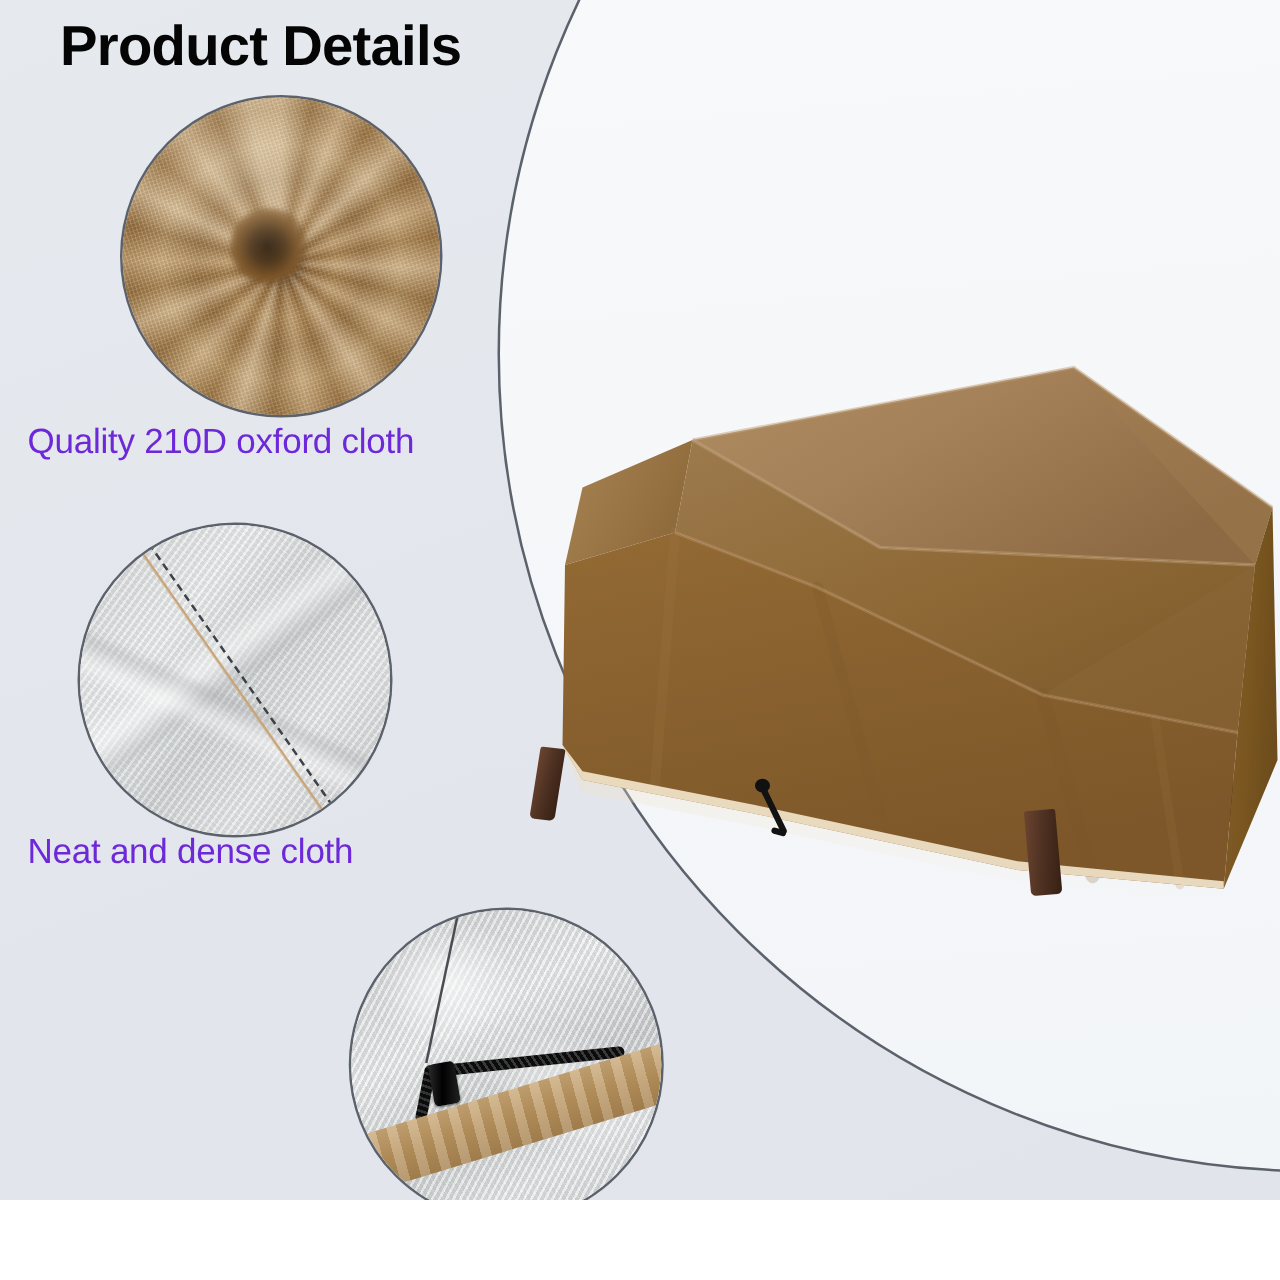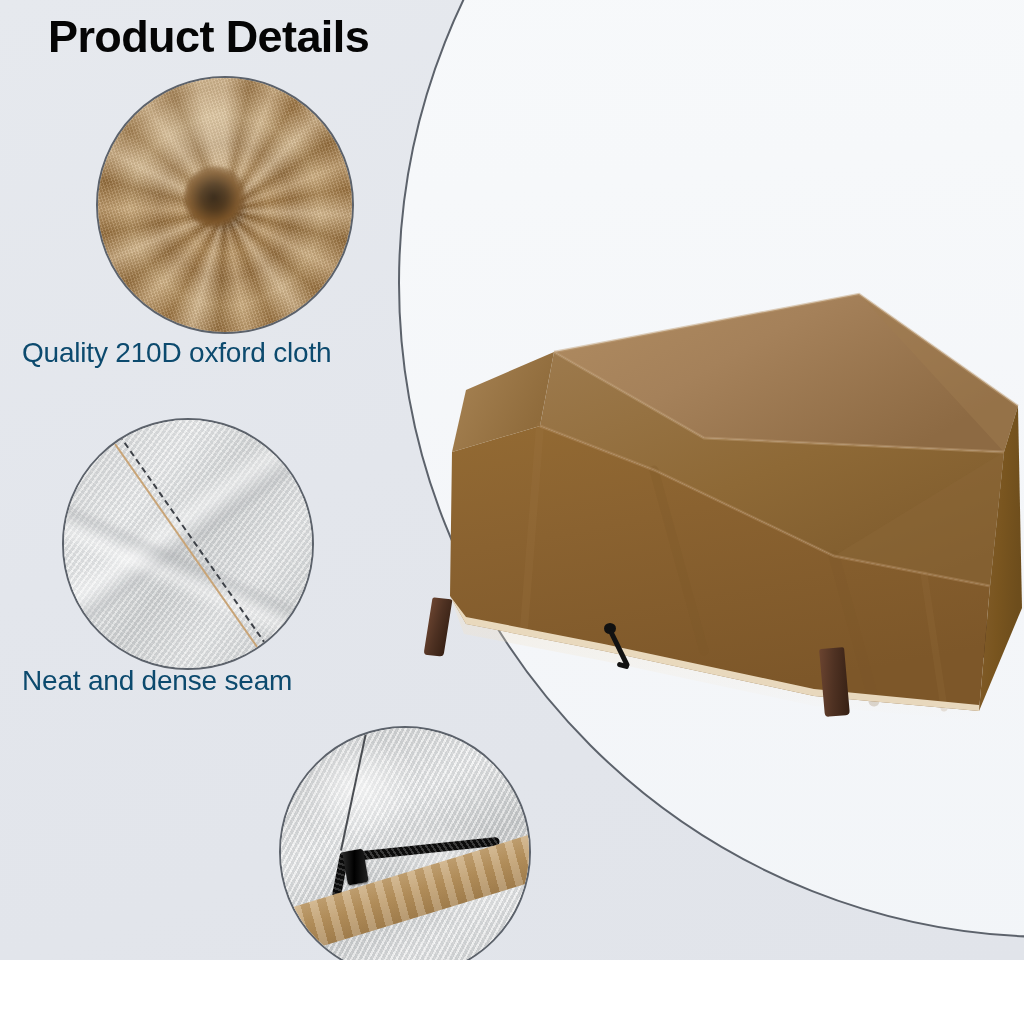--- a/index.html
+++ b/index.html
@@ -53,21 +53,21 @@
     border-radius: 50%;
     border: 2.5px solid #5c626b;
     box-sizing: border-box;
     overflow: hidden;
     background: #d8d8d8;
   }
   .caption {
     position: absolute;
     font-size: 28px;
     font-weight: 400;
-    color: #0c4a6e;
+    color: #6d28d9;
     letter-spacing: -0.2px;
     white-space: nowrap;
   }
 
   
   #circle-fabric { left: 96px; top: 76px; width: 258px; height: 258px; }
   .swirl-base {
     position: absolute; inset: -4%;
     background:
       radial-gradient(circle at 50% 52%, #3d2a14 0%, #5d4021 5%, #9a6f3b 12%, #b98f57 22%, #a87e49 34%, #c6a06a 48%, #ab8049 62%, #c9a471 76%, #b08752 90%, #9d7340 100%);
@@ -278,21 +278,21 @@
   <div class="caption" id="cap-fabric">Quality 210D oxford cloth</div>
 
   <div class="detail-circle" id="circle-seam">
     <div class="seam-base"></div>
     <div class="seam-sheen"></div>
     <div class="seam-fold-a"></div>
     <div class="seam-fold-b"></div>
     <div class="seam-stitch"></div>
     <div class="seam-thread"></div>
   </div>
-  <div class="caption" id="cap-seam">Neat and dense seam</div>
+  <div class="caption" id="cap-seam">Neat and dense cloth</div>
 
   <div class="detail-circle" id="circle-draw">
     <div class="draw-base"></div>
     <div class="draw-sheen"></div>
     <div class="draw-crinkle-a"></div>
     <div class="draw-crinkle-b"></div>
     <div class="cord-thin"></div>
     <div class="cord cord-main"></div>
     <div class="cord cord-tail"></div>
     <div class="cord-toggle"></div>

